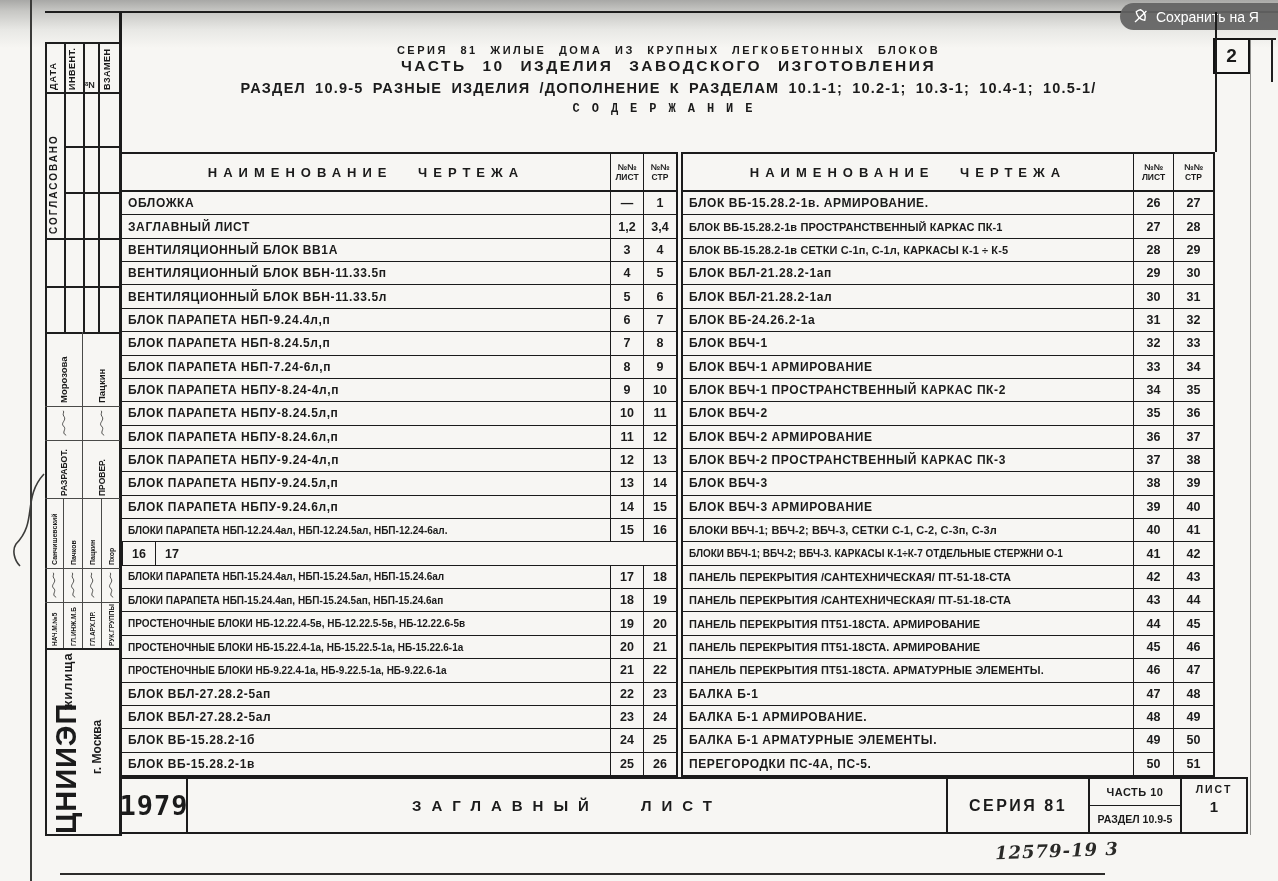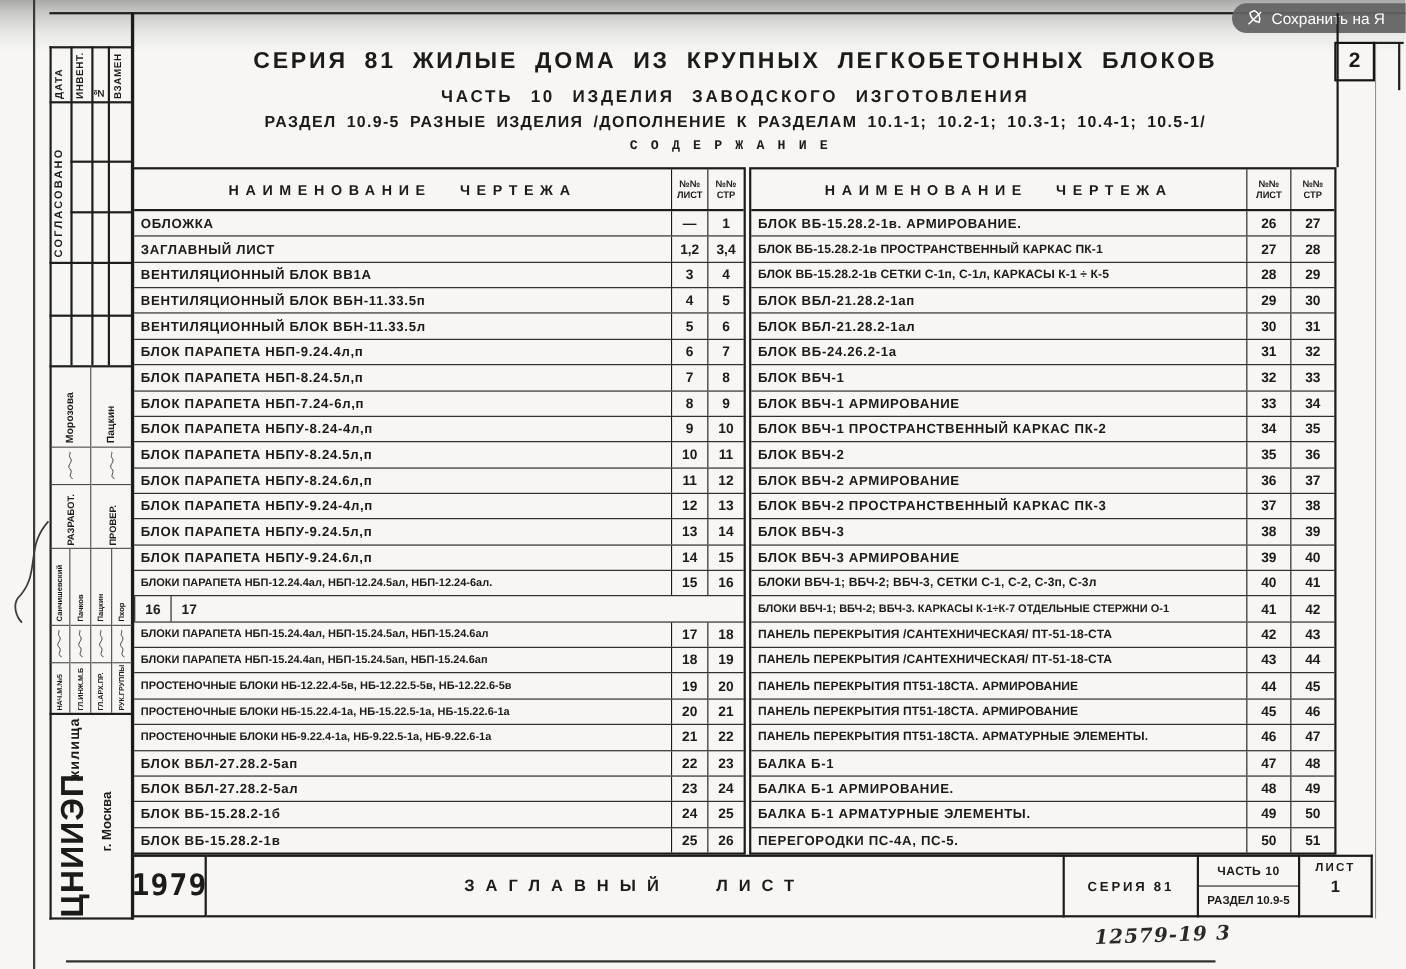--- a/index.html
+++ b/index.html
@@ -58,21 +58,21 @@
   .g2 .slabel { width:58px; font-size:8.5px; }
   .ssig { width:34px; height:100%; display:flex; align-items:center; justify-content:center; border-right:1px solid #4a4a48; }
   .sname { font-weight:700; padding-left:3px; }
   .g1 .sname { font-size:7px; }
   .g2 .sname { font-size:9.5px; }
 
   
   .header { position:absolute; left:120px; top:12px; width:1097px; height:140px;
             border-left:2px solid #1b1b1b; border-right:2px solid #1b1b1b;
             text-align:center; padding-top:32px; }
-  .h1 { font-size:21px;   font-weight:700; letter-spacing:2.5px; word-spacing:7px; margin-bottom:12px; }
+  .h1 { font-size:11px;   font-weight:700; letter-spacing:2.5px; word-spacing:7px; margin-bottom:1px; }
   .h2 { font-size:15.5px; font-weight:700; letter-spacing:2.5px; word-spacing:9px; margin-bottom:5px; }
   .h3 { font-size:14.5px; font-weight:700; letter-spacing:1.2px; word-spacing:4px; margin-bottom:6px; }
   .hc { font-size:12px;   font-weight:700; letter-spacing:12px;font-family:Liberation Mono, monospace; }
 
   
   .tbl { position:absolute; top:152px; height:625px; display:flex; flex-direction:column;
          border:2px solid #1b1b1b; }
   .tbl.left  { left:120px; width:558px; }
   .tbl.right { left:681px; width:534px; }
   .thead { height:38px; display:flex; border-bottom:2px solid #1b1b1b; }
@@ -91,21 +91,21 @@
   .tnum { width:33px; border-left:1.5px solid #1b1b1b; display:flex; align-items:center;
           justify-content:center; font-weight:700; font-size:12.5px; }
   .tbl.right .tnum { width:40px; }
 
   
   .footer { position:absolute; left:120px; top:777px; width:1128px; height:57px; display:flex; }
   .fbox { border:2px solid #1b1b1b; border-left-width:0; display:flex; align-items:center; justify-content:center; }
   .fbox.first { border-left-width:2px; }
   .fyear  { width:68px;  font-family:"DejaVu Sans Mono", monospace; font-weight:700; font-size:27px; letter-spacing:1px; }
   .ftitle { flex:1; font-weight:700; font-size:15px; letter-spacing:10px; word-spacing:28px; }
-  .fseries{ width:122px; font-weight:700; font-size:12px; letter-spacing:2.5px; }
+  .fseries{ width:142px; font-weight:700; font-size:16px; letter-spacing:2.5px; }
   .fpart  { width:92px; flex-direction:column; align-items:stretch; padding:0; }
   .fpart .pc { flex:1; display:flex; align-items:center; justify-content:center; font-weight:700; }
   .fpart .pc.top { border-bottom:1.5px solid #1b1b1b; font-size:11px; letter-spacing:.5px; }
   .fpart .pc.bot { font-size:10.5px; letter-spacing:0; }
   .fsheet { width:66px; flex-direction:column; justify-content:flex-start; padding-top:4px; }
   .fsheet .sl { font-weight:700; font-size:10.5px; letter-spacing:2px; }
   .fsheet .sn { font-weight:700; font-size:15px; margin-top:3px; }
 
   .handnote { position:absolute; left:995px; top:840px; font-family:"DejaVu Serif", serif;
               font-style:italic; font-weight:700; font-size:18px; letter-spacing:1px;

